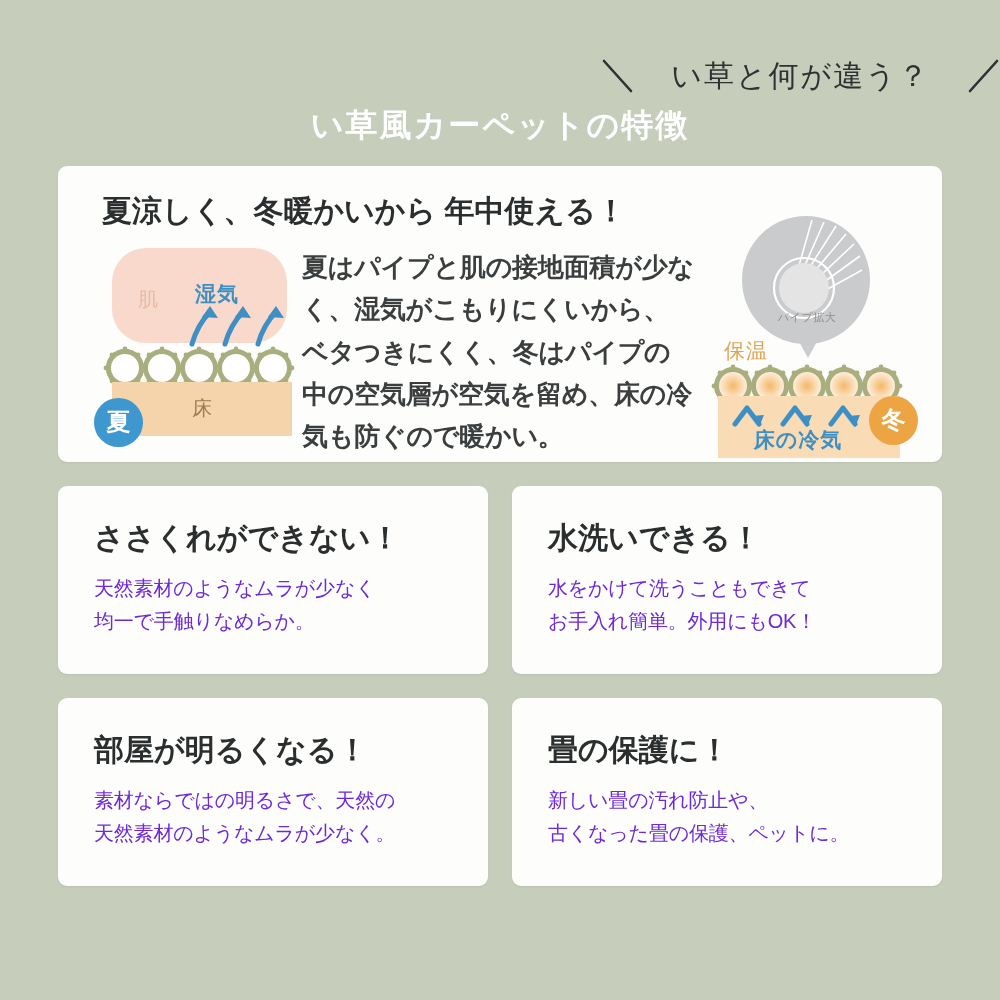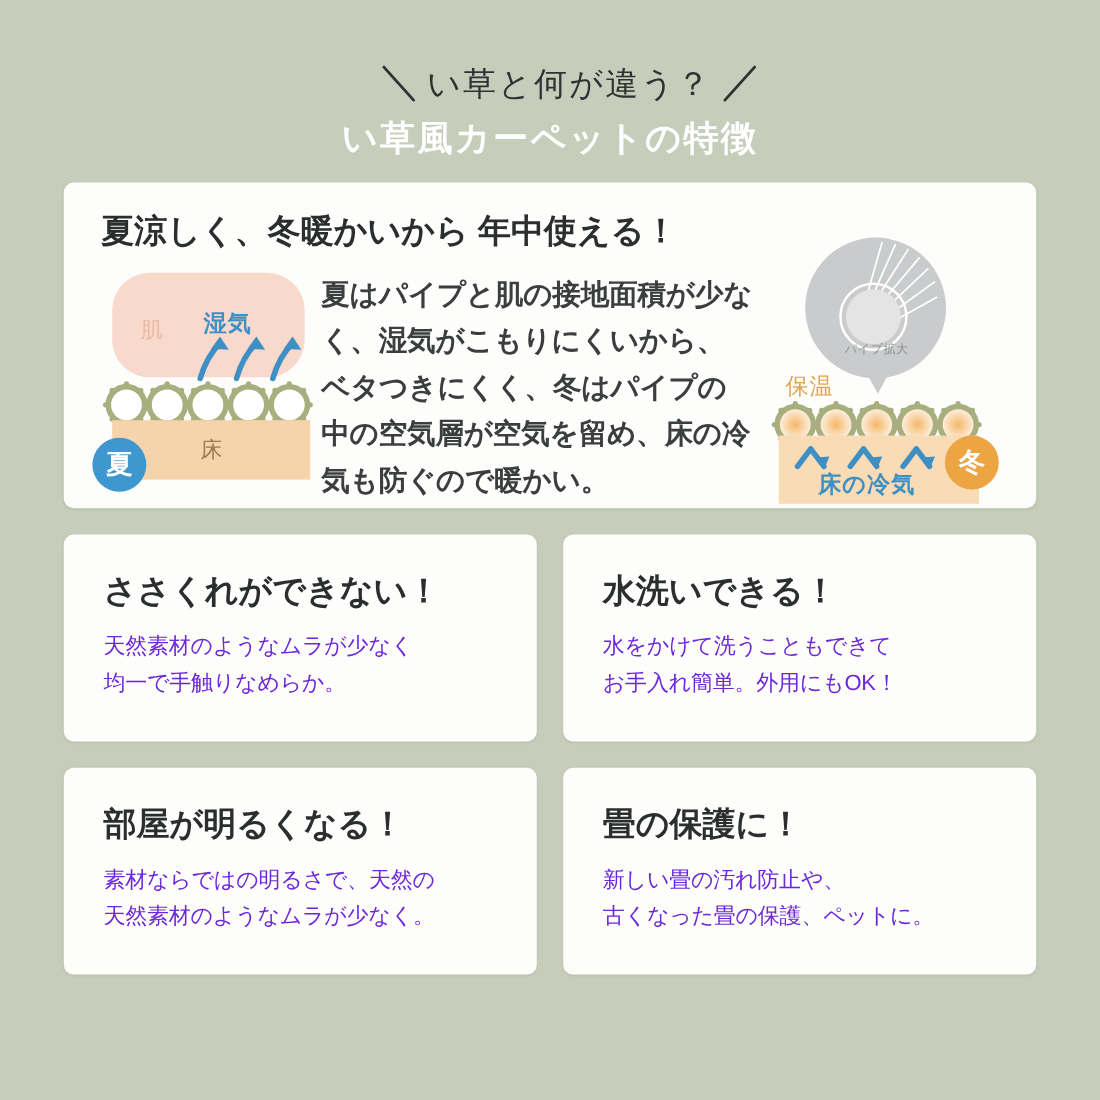--- a/index.html
+++ b/index.html
@@ -19,22 +19,22 @@
   
   .header {
     width: 1000px;
     padding-top: 52px;
     text-align: center;
   }
 
   .subtitle-row {
     display: flex;
     align-items: center;
-    justify-content: center;
-    gap: 8px;
+    justify-content: flex-end;
+    gap: 36px;
     height: 48px;
     margin-left: 35px;
   }
 
   .slash {
     display: block;
     width: 34px;
     height: 38px;
   }
   .slash svg { display: block; }
@@ -66,21 +66,21 @@
 
   .card {
     background: #fdfdfb;
     border-radius: 9px;
     box-shadow: 0 1px 2px rgba(90,95,80,0.10);
   }
 
   
   .hero-card {
     height: 296px;
-    padding: 26px 26px 0 26px;
+    padding: 26px 26px 0 36px;
     position: relative;
     overflow: hidden;
   }
 
   .hero-heading {
     font-size: 30px;
     font-weight: bold;
     color: #2b2e2f;
     letter-spacing: 0px;
     line-height: 1.25;

